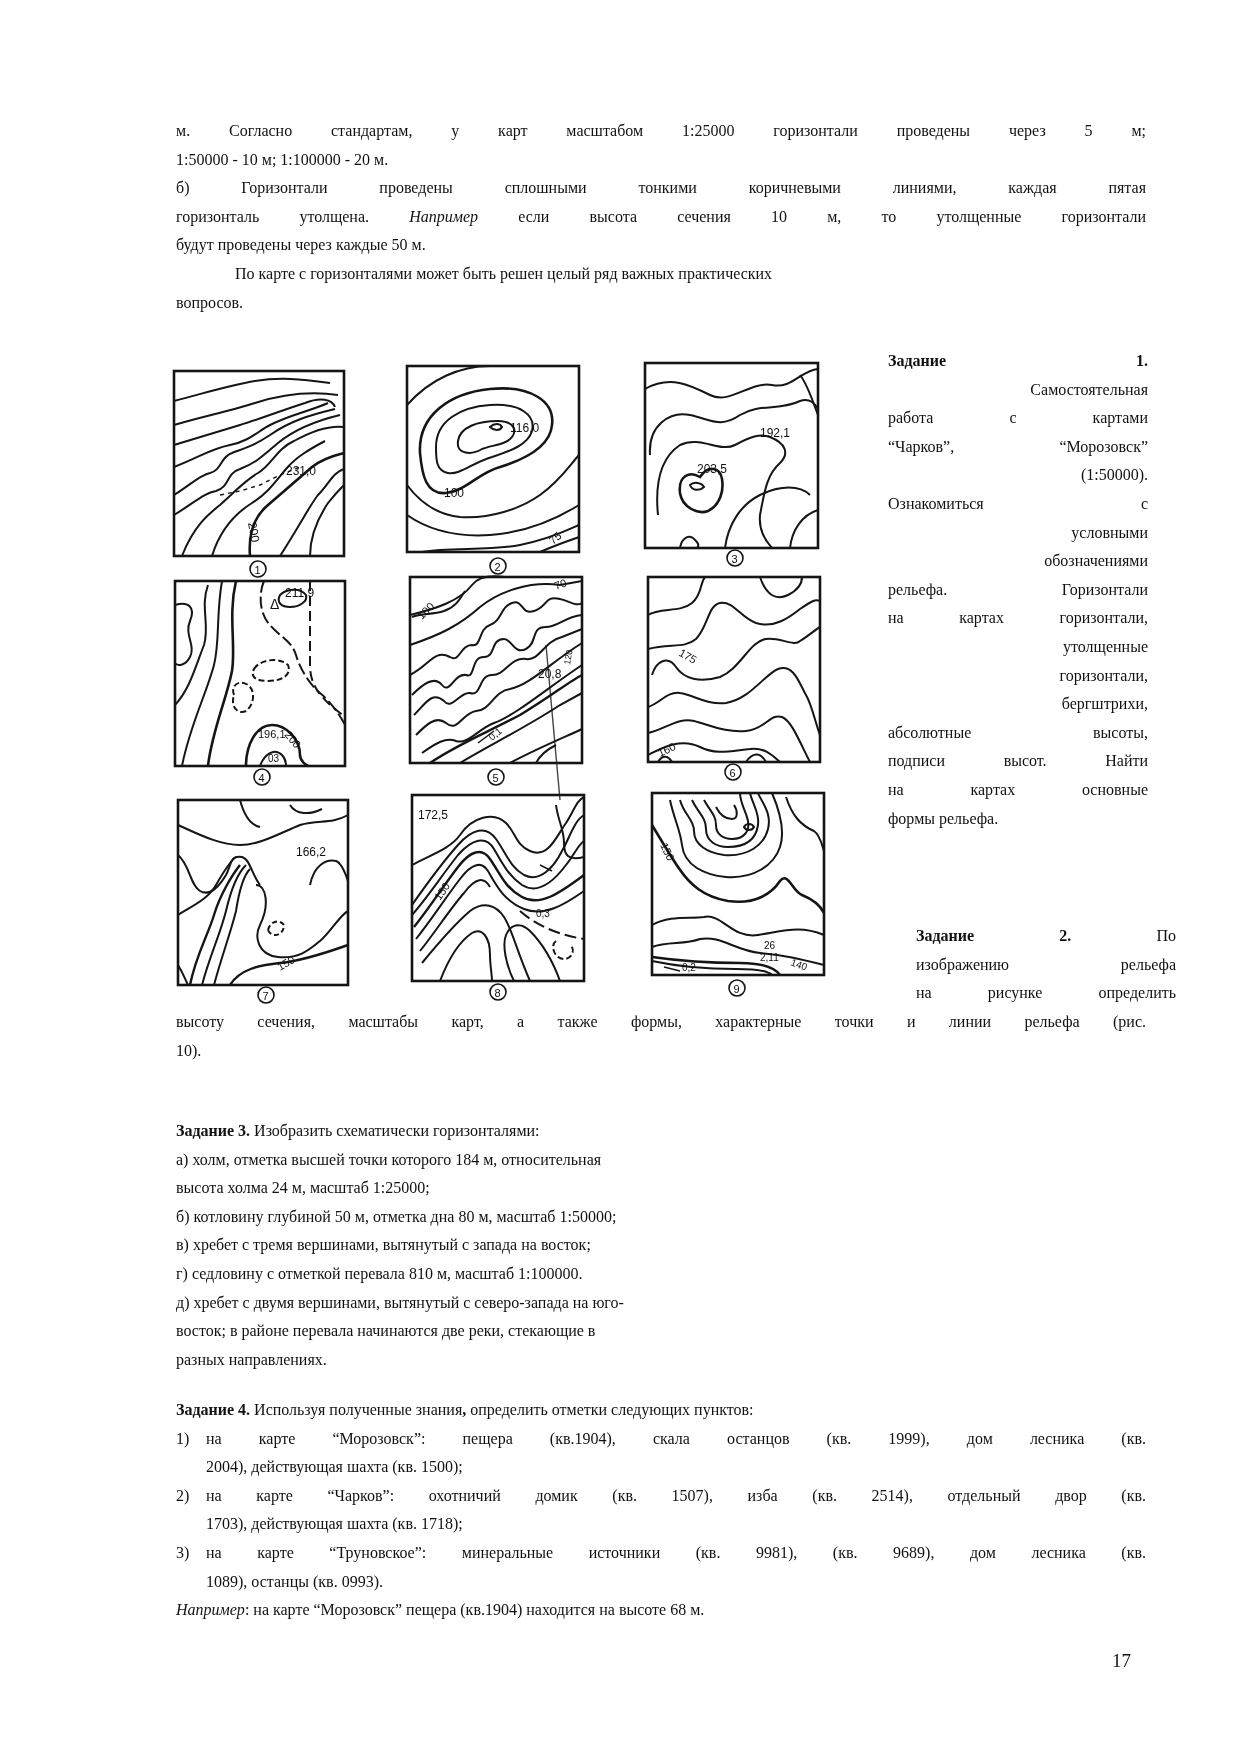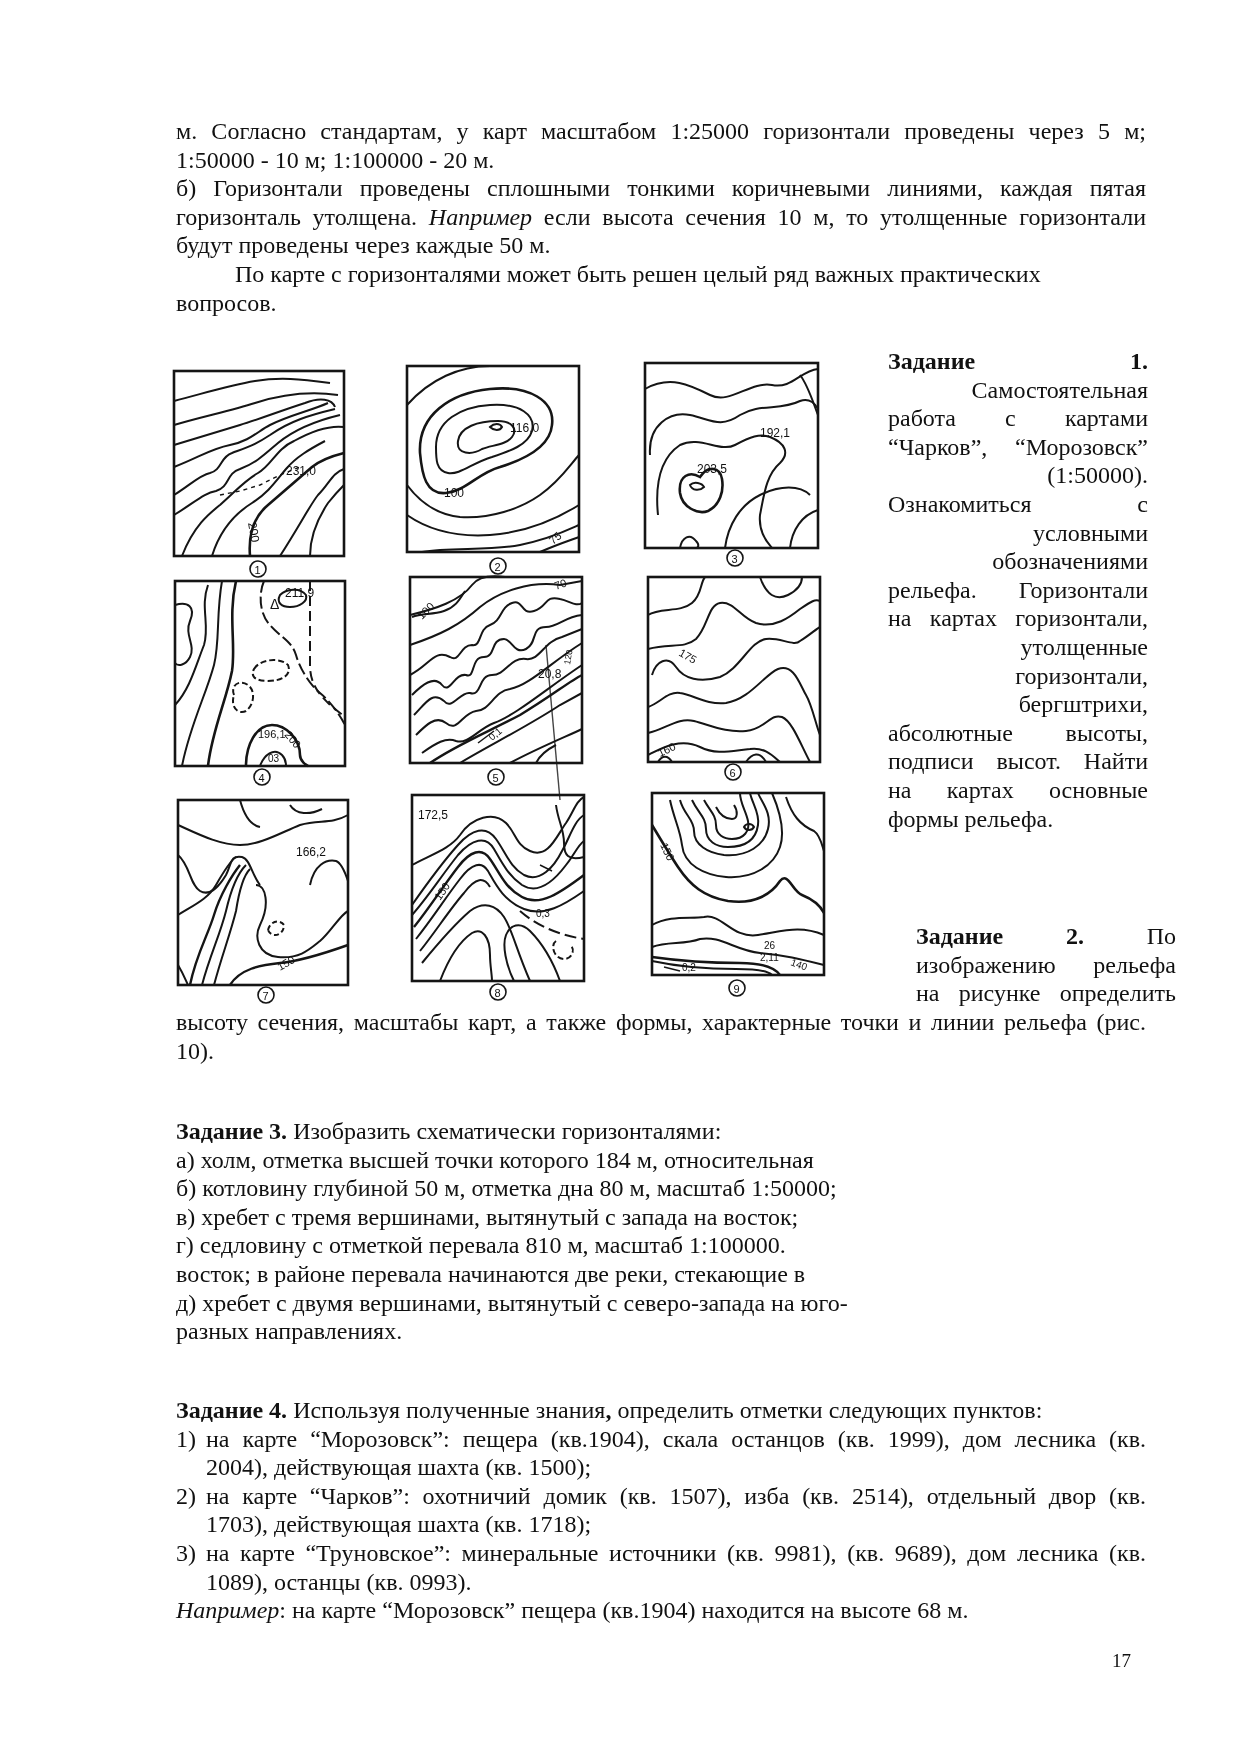--- a/index.html
+++ b/index.html
@@ -2,21 +2,21 @@
 <html><head>
 <meta charset="utf-8">
 <style>
   html, body { margin: 0; padding: 0; background: #ffffff; }
   body {
     width: 1241px; height: 1754px; position: relative; overflow: hidden;
     font-family: "Liberation Serif", "DejaVu Serif", serif;
     color: #111111;
   }
   .page { position: absolute; left: 0; top: 0; width: 1241px; height: 1754px; }
-  .txt { font-size: 24px; line-height: 28.6px; }
+  .txt { font-size: 16px; line-height: 28.6px; }
   .line-just { text-align: justify; text-align-last: justify; }
   .blk { position: absolute; }
   b { font-weight: bold; }
   i { font-style: italic; }
 
   #intro { left: 176px; top: 117px; width: 970px; }
   #intro p { margin: 0; }
   #intro .indent { text-indent: 59px; }
 
   #figure { left: 160px; top: 345px; width: 720px; height: 665px; }
@@ -276,25 +276,26 @@
     <div class="j">на рисунке определить</div>
   </div>
   <div id="task2-cont" class="blk txt">
     <div class="line-just">высоту сечения, масштабы карт, а также формы, характерные точки и линии рельефа (рис.</div>
     <div>10).</div>
   </div>
 
   <div id="task3" class="blk txt">
     <p><b>Задание 3.</b> <span>Изобразить схематически горизонталями:</span></p>
     <p>а) холм, отметка высшей точки которого 184 м, относительная</p>
+    <p>высота холма 24 м, масштаб 1:25000;</p>
     <p>б) котловину глубиной 50 м, отметка дна 80 м, масштаб 1:50000;</p>
     <p>в) хребет с тремя вершинами, вытянутый с запада на восток;</p>
     <p>г) седловину с отметкой перевала 810 м, масштаб 1:100000.</p>
+    <p>д) хребет с двумя вершинами, вытянутый с северо-запада на юго-</p>
     <p>восток; в районе перевала начинаются две реки, стекающие в</p>
-    <p>д) хребет с двумя вершинами, вытянутый с северо-запада на юго-</p>
     <p>разных направлениях.</p>
   </div>
 
   <div id="task4" class="blk txt">
     <p><b>Задание 4.</b> <span>Используя полученные знания</span><b>,</b> <span>определить отметки следующих пунктов:</span></p>
 
     <div class="item">
       <span class="num">1)</span>
       <span class="body line-just">на карте “Морозовск”: пещера (кв.1904), скала останцов (кв. 1999), дом лесника (кв.</span>
     </div>

